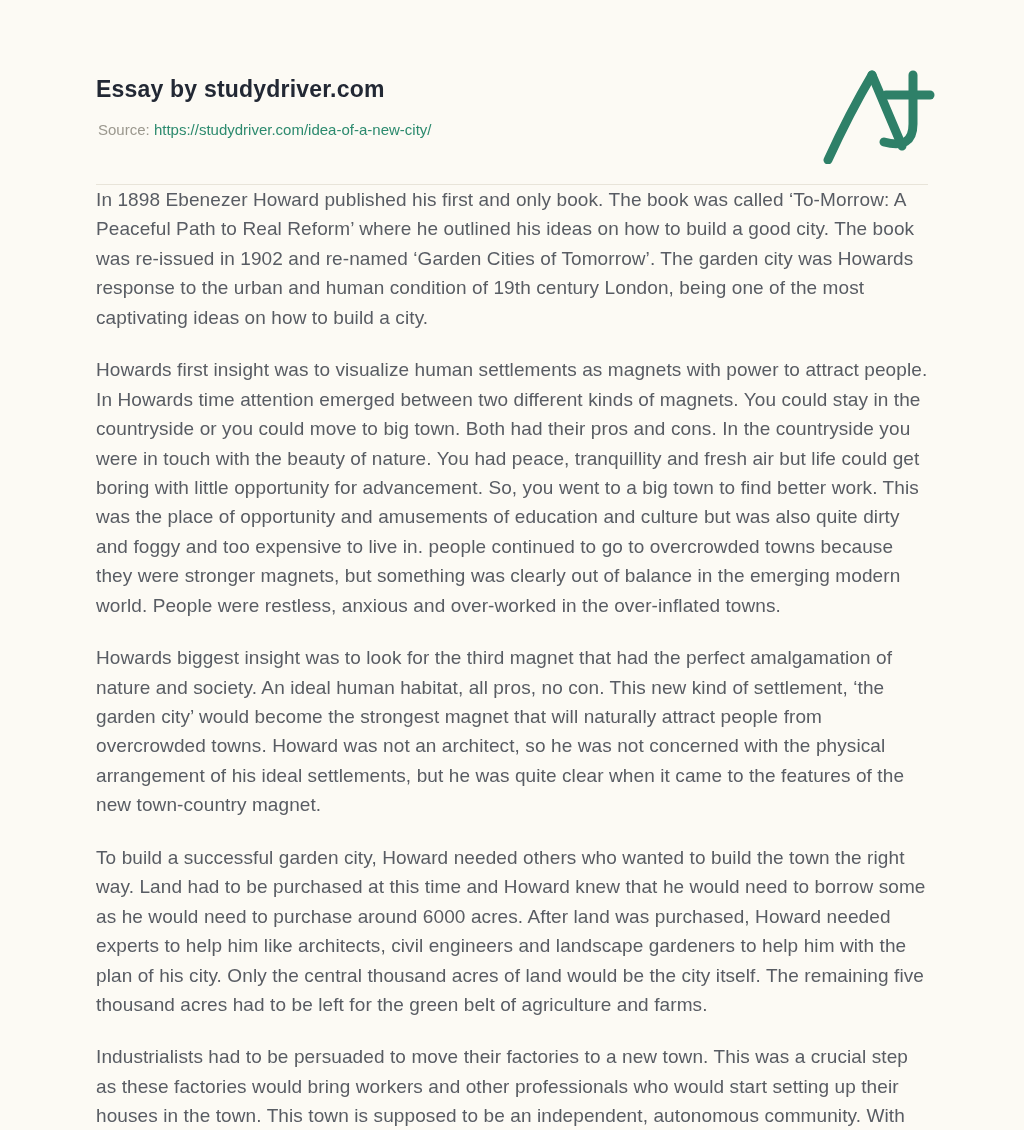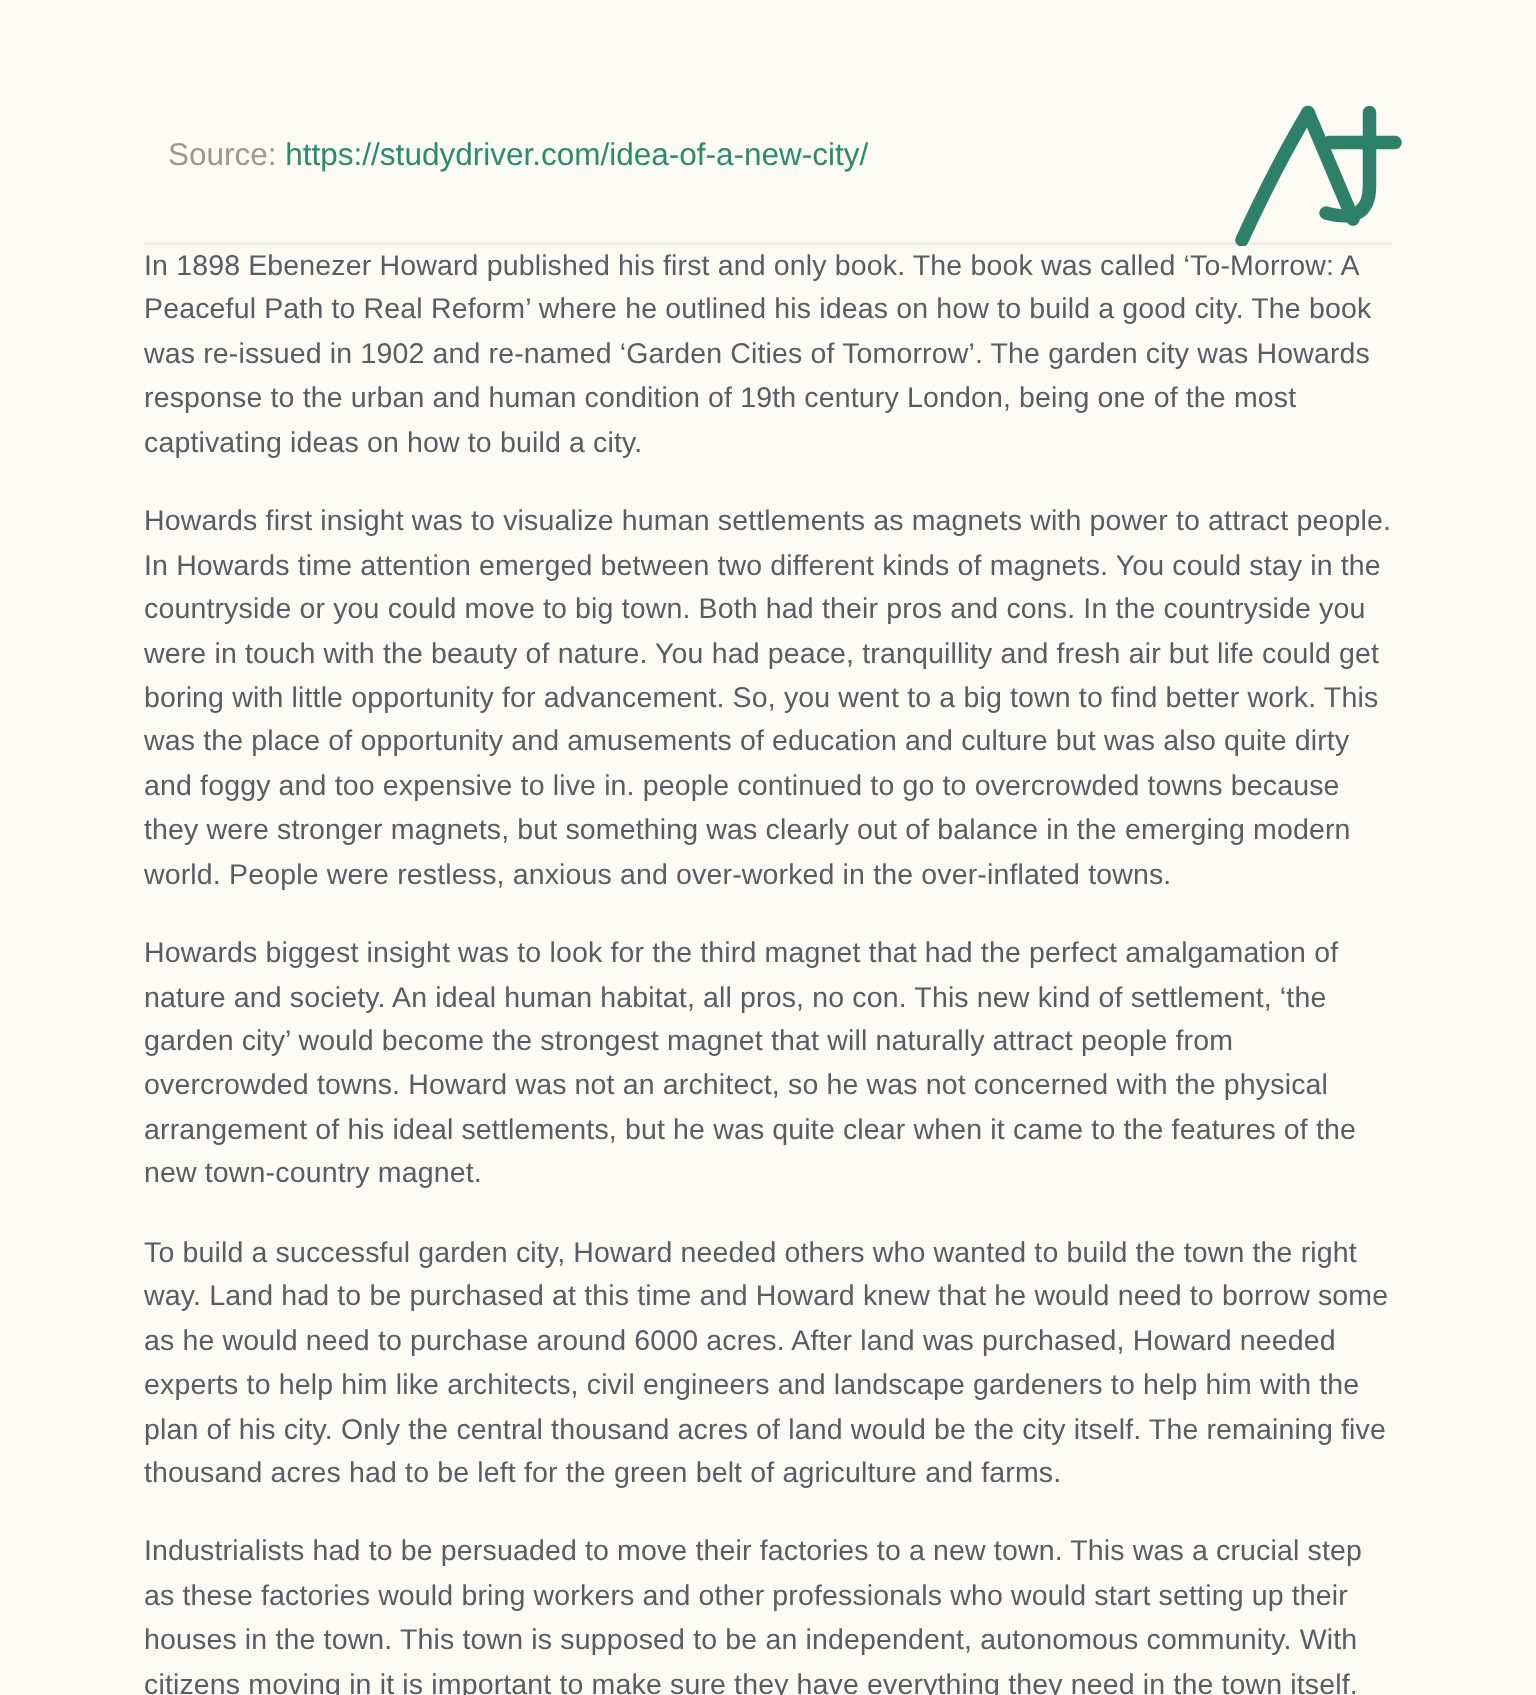--- a/index.html
+++ b/index.html
@@ -21,23 +21,23 @@
     position: relative;
   }
   .site-title {
     font-size: 23px;
     font-weight: 700;
     color: #222834;
     letter-spacing: 0.2px;
     margin: 0 0 18px 0;
   }
   .source-line {
-    font-size: 21px;
+    font-size: 15px;
     color: #9b988e;
-    margin: 16px;
+    margin: 2px;
   }
   .source-link {
     color: #2c8a6e;
     text-decoration: none;
     cursor: pointer;
   }
   .logo {
     position: absolute;
     top: 68px;
     right: -12px;
@@ -63,20 +63,21 @@
     margin: 0 0 23px 0;
     letter-spacing: 0.1px;
   }
 </style>
 </head>
 <body>
 
 <div class="page">
 
   <header class="site-header">
+    <h1 class="site-title">Essay by studydriver.com</h1>
     <p class="source-line">
       <span>Source:</span>
       <a class="source-link">https://studydriver.com/idea-of-a-new-city/</a>
     </p>
 
     <svg class="logo" viewBox="0 0 120 96" aria-hidden="true">
       <g fill="none" stroke="#2e8068" stroke-width="9" stroke-linecap="round">
         <path d="M8 92 Q30 44 52 7"></path>
         <path d="M52 7 L82 78"></path>
         <path d="M66 27 L110 27"></path>

